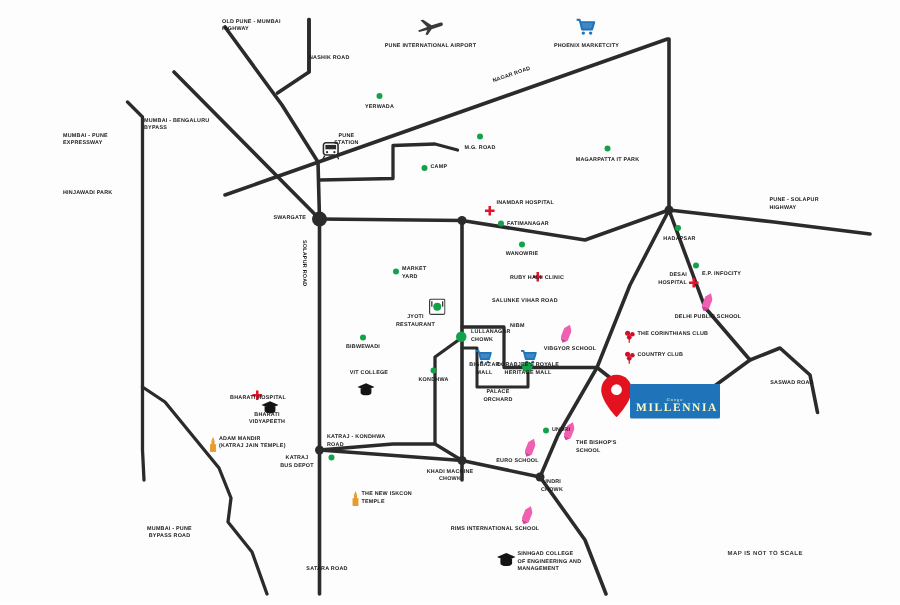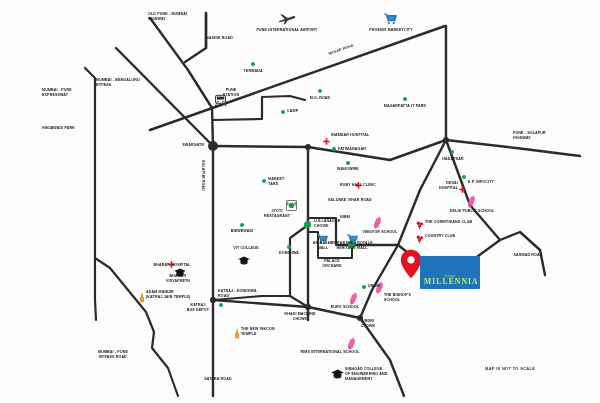--- a/index.html
+++ b/index.html
@@ -9,22 +9,22 @@
   svg#road-layer{position:absolute;left:0;top:0;width:600px;height:403px;}
   .lbl{position:absolute;font-family:"Liberation Sans",sans-serif;font-size:3.6px;
        letter-spacing:.15px;color:#1a1a1a;line-height:1.35;white-space:pre;font-weight:bold;}
   .lbl.c{text-align:center;transform:translateX(-50%);}
   .lbl.r{text-align:right;transform:translateX(-100%);}
   .lbl.rot{transform-origin:0 0;}
   .poi{position:absolute;width:4px;height:4px;border-radius:50%;}
   .poi.green{background:#12a34a;}
   .node{position:absolute;border-radius:50%;background:#2b2b2b;}
   .ico{position:absolute;line-height:1;}
-  .logo{position:absolute;background:#1f73b8;color:#bef264;text-align:center;
-        padding:18px 4px 3px;border-radius:1px;}
+  .logo{position:absolute;background:#1f73b8;color:#fef9c3;text-align:center;
+        padding:8px 4px 3px;border-radius:1px;}
   .logo .g{font-size:3px;font-family:"Liberation Serif",serif;font-style:italic;
            letter-spacing:.6px;display:block;opacity:.95;}
   .logo .m{font-size:7.6px;font-family:"Liberation Serif",serif;font-weight:bold;
            letter-spacing:1.1px;display:block;margin-top:-1px;}
   .pin{position:absolute;}
   .scale-note{position:absolute;font-size:4px;font-weight:bold;color:#333;letter-spacing:.3px;}
 </style>
 </head>
 <body>
 

